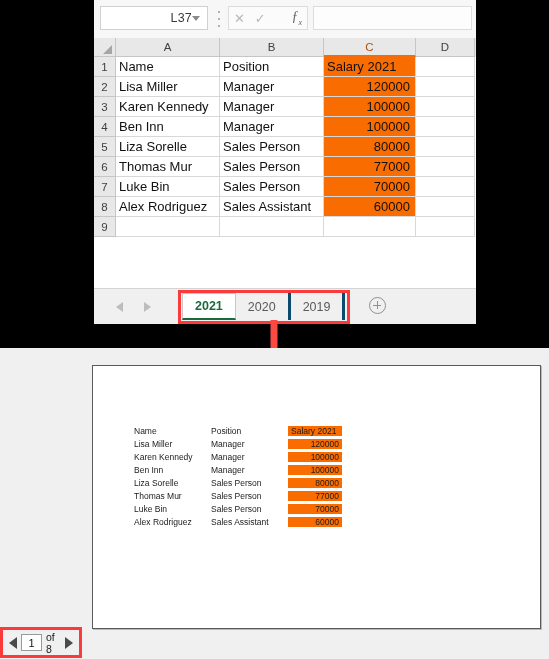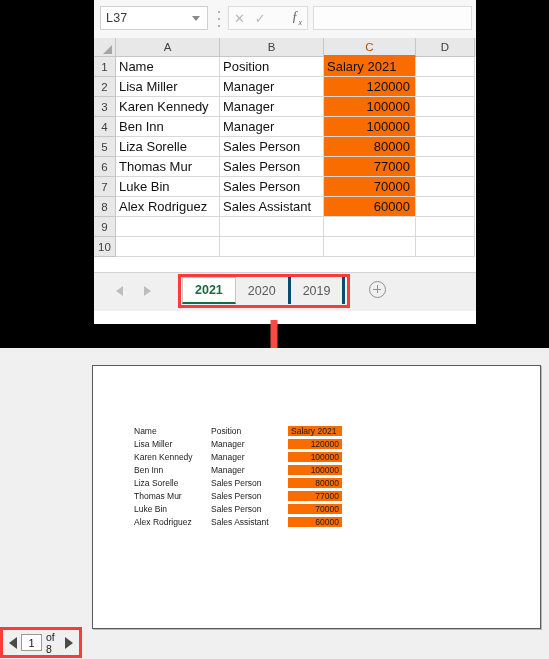--- a/index.html
+++ b/index.html
@@ -33,20 +33,21 @@
     overflow: hidden;
   }
 
   
   #formula-row {
     position: absolute;
     left: 0; top: 0;
     width: 430px; height: 38px;
     background: #f7f7f7;
     border-bottom: 1px solid #d4d4d4;
+    text-align: right;
   }
   #name-box {
     position: absolute;
     left: 6px; top: 6px;
     width: 108px; height: 24px;
     background: #ffffff;
     border: 1px solid #d0d0d0;
     box-sizing: border-box;
     display: flex;
     align-items: center;
@@ -176,21 +177,21 @@
     background: #ffffff;
     overflow: hidden;
     white-space: nowrap;
   }
   .cell.num { justify-content: flex-end; padding-right: 5px; }
   .cell.orange { background: #f96d00; color: #111; }
 
   
   #tabbar {
     position: absolute;
-    left: 0; top: 272px;
+    left: 0; top: 288px;
     width: 382px; height: 38px;
     background: #f0f0f0;
     border-top: 1px solid #d4d4d4;
   }
   .navarrow {
     position: absolute;
     top: 13px;
     width: 0; height: 0;
     border-top: 5px solid transparent;
     border-bottom: 5px solid transparent;
@@ -419,27 +420,20 @@
           <div class="cell col-c num orange">60000</div>
           <div class="cell col-d"></div>
         </div>
         <div class="grid-row">
           <div class="row-head">9</div>
           <div class="cell col-a"></div>
           <div class="cell col-b"></div>
           <div class="cell col-c num"></div>
           <div class="cell col-d"></div>
         </div>
-        <div class="grid-row">
-          <div class="row-head">10</div>
-          <div class="cell col-a"></div>
-          <div class="cell col-b"></div>
-          <div class="cell col-c num"></div>
-          <div class="cell col-d"></div>
-        </div>
       </div>
   </div>
 
   <div id="tabbar">
     <div class="navarrow" id="nav-prev"></div>
     <div class="navarrow" id="nav-next"></div>
     <div id="tabs-wrap">
         <div class="sheet-tab active">2021</div>
         <div class="sheet-tab">2020</div>
         <div class="sheet-tab">2019</div>

